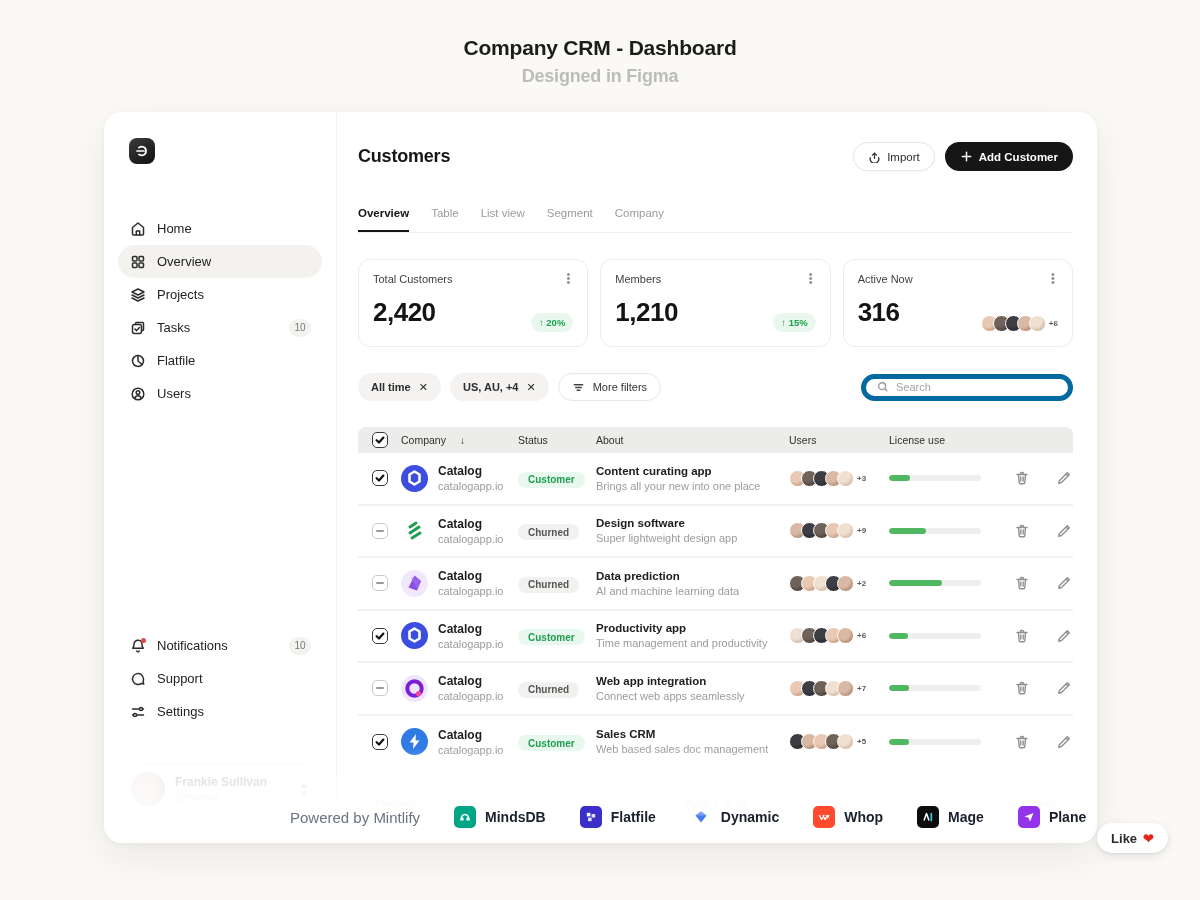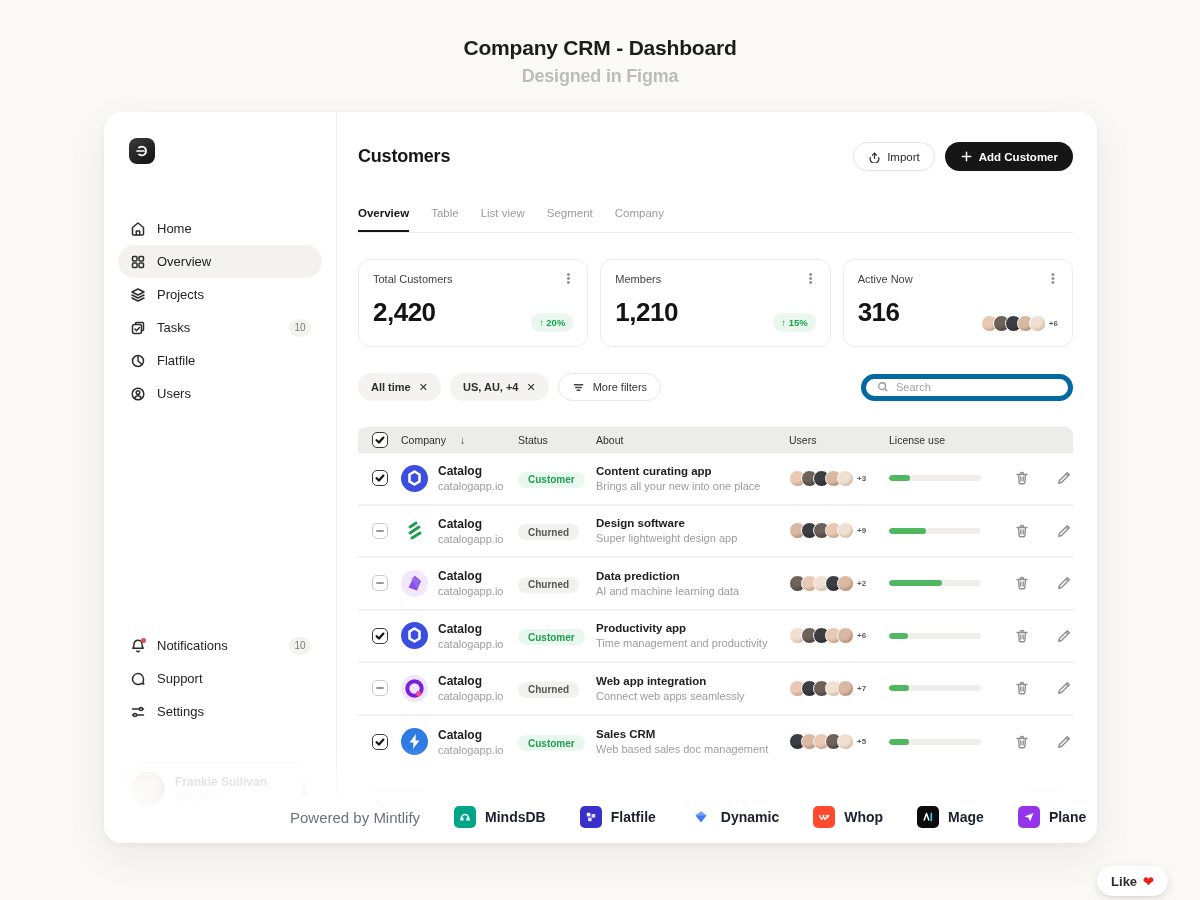--- a/index.html
+++ b/index.html
@@ -141,21 +141,21 @@
   .footer { position:absolute; left:242px; top:806px; display:flex; align-items:center; gap:34px; z-index:8;margin-left:48px; }
   .powered { font-size:15px; color:#6b7280; }
   .brand { display:flex; align-items:center; gap:9px; font-size:14px; font-weight:700; color:#19202b; cursor:pointer; }
   .bicon { width:22px; height:22px; border-radius:5px; display:flex; align-items:center; justify-content:center;
            color:#fff; font-size:11px; font-weight:700; flex:none; }
   .bicon svg { width:14px; height:14px; }
   .bicon.diamond { background:transparent; }
 
   .like { position:absolute; right:32px; top:823px; height:30px; background:#fff; border-radius:15px; z-index:9;
           box-shadow:0 3px 10px rgba(0,0,0,.10), 0 1px 2px rgba(0,0,0,.06); display:flex; align-items:center; gap:6px;
-          padding:0 14px; font-size:13px; font-weight:700; color:#2b2b2b; cursor:pointer;margin-top:43px; }
+          padding:0 14px; font-size:13px; font-weight:700; color:#2b2b2b; cursor:pointer; }
   .like .heart { color:#e5231b; font-size:13px; }
 </style>
 </head>
 <body>
 
 <div class="page-head">
   <h1>Company CRM - Dashboard</h1>
   <div class="sub">Designed in Figma</div>
 </div>
 

